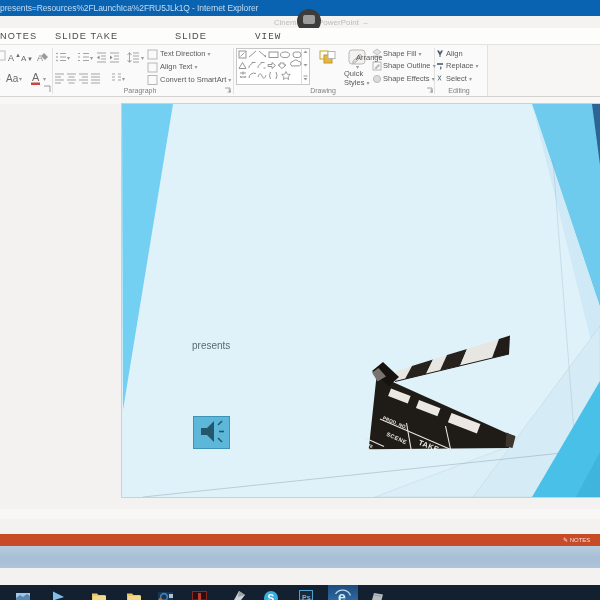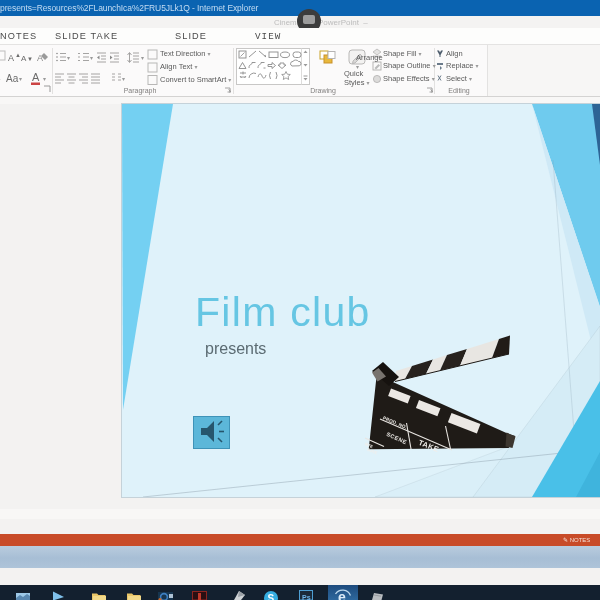--- a/index.html
+++ b/index.html
@@ -274,22 +274,21 @@
     <g fill="#f0eeea" font-family="Liberation Sans" font-weight="bold">
       <text x="260.5" y="315" font-size="4.6" letter-spacing="0.2" transform="rotate(23 260.5 315)">PROD. NO.</text>
       <text x="264" y="331.5" font-size="5.6" letter-spacing="0.5" transform="rotate(24 264 331.5)">SCENE</text>
       <text x="296" y="340.5" font-size="7.4" letter-spacing="0.4" transform="rotate(21 296 340.5)">TAKE</text>
       <text x="242.5" y="341" font-size="4" transform="rotate(23 242.5 341)">MTE</text>
       <text x="245" y="346.5" font-size="4" transform="rotate(23 245 346.5)">DATE</text>
     </g>
   </g>
 </svg>
 
-<div class="abs" style="left:73px;top:185px;color:#66c6e3;font-size:41px;letter-spacing:1.3px;">Film club</div>
-<div class="abs" style="left:83px;top:236px;color:#5b6b72;font-size:16px;">presents</div>
+<div class="abs" style="left:70px;top:236px;color:#5b6b72;font-size:10px;">presents</div>
 
 <div class="abs" style="left:71px;top:312px;width:35px;height:31px;background:#5cb7d9;border:1px solid #3e93b8;">
 <svg width="35" height="31">
   <polygon points="7,11 13,11 20,4 20,25 13,18 7,18" fill="#26566d"></polygon>
   <g stroke="#26566d" stroke-width="1.6">
     <line x1="24" y1="8" x2="28" y2="4"></line>
     <line x1="25" y1="14.5" x2="30" y2="14.5"></line>
     <line x1="24" y1="21" x2="28" y2="25"></line>
   </g>
 </svg>

